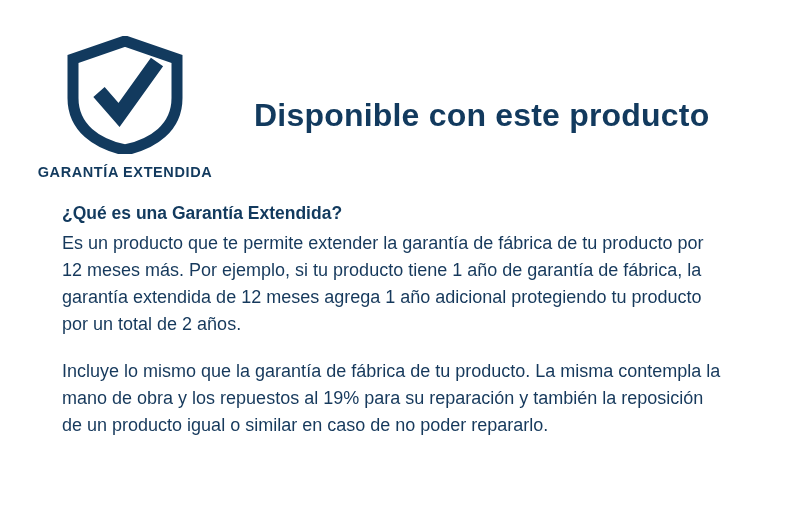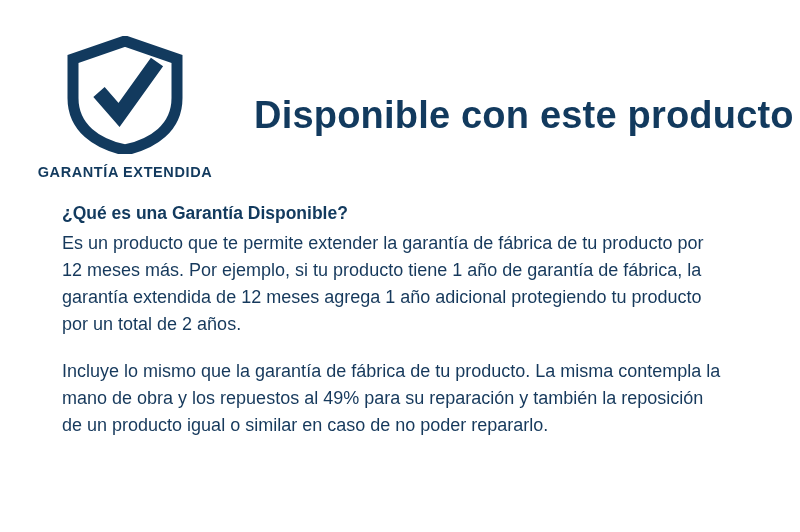--- a/index.html
+++ b/index.html
@@ -42,21 +42,21 @@
   .badge-caption {
     margin-top: 10px;
     font-size: 14.5px;
     font-weight: bold;
     letter-spacing: 0.6px;
     color: #123a5e;
     white-space: nowrap;
   }
   .header-title {
     flex: 1;
-    font-size: 38px;
+    font-size: 32px;
     font-weight: 600;
     color: #123a5e;
     letter-spacing: 0.2px;
     padding-left: 4px;
     padding-top: 20px;
   }
 
   
   .content {
     padding: 22px 62px 0 62px;
@@ -99,22 +99,22 @@
       </span>
       <div class="badge-caption">GARANTÍA EXTENDIDA</div>
     </div>
 
     <div class="header-title">Disponible con este producto</div>
   </div>
 
   <div class="content">
 
     <div class="section">
-      <p class="q-title">¿Qué es una Garantía Disponible?</p>
+      <p class="q-title">¿Qué es una Garantía Extendida?</p>
       <p class="q-body">Es un producto que te permite extender la garantía de fábrica de tu producto por 12 meses más. Por ejemplo, si tu producto tiene 1 año de garantía de fábrica, la garantía extendida de 12 meses agrega 1 año adicional protegiendo tu producto por un total de 2 años.</p>
     </div>
 
     <div class="section">
-      <p class="q-body">Incluye lo mismo que la garantía de fábrica de tu producto. La misma contempla la mano de obra y los repuestos al 49% para su reparación y también la reposición de un producto igual o similar en caso de no poder repararlo.</p>
+      <p class="q-body">Incluye lo mismo que la garantía de fábrica de tu producto. La misma contempla la mano de obra y los repuestos al 19% para su reparación y también la reposición de un producto igual o similar en caso de no poder repararlo.</p>
     </div>
 
   </div>
 </div>
 
 </body></html>

